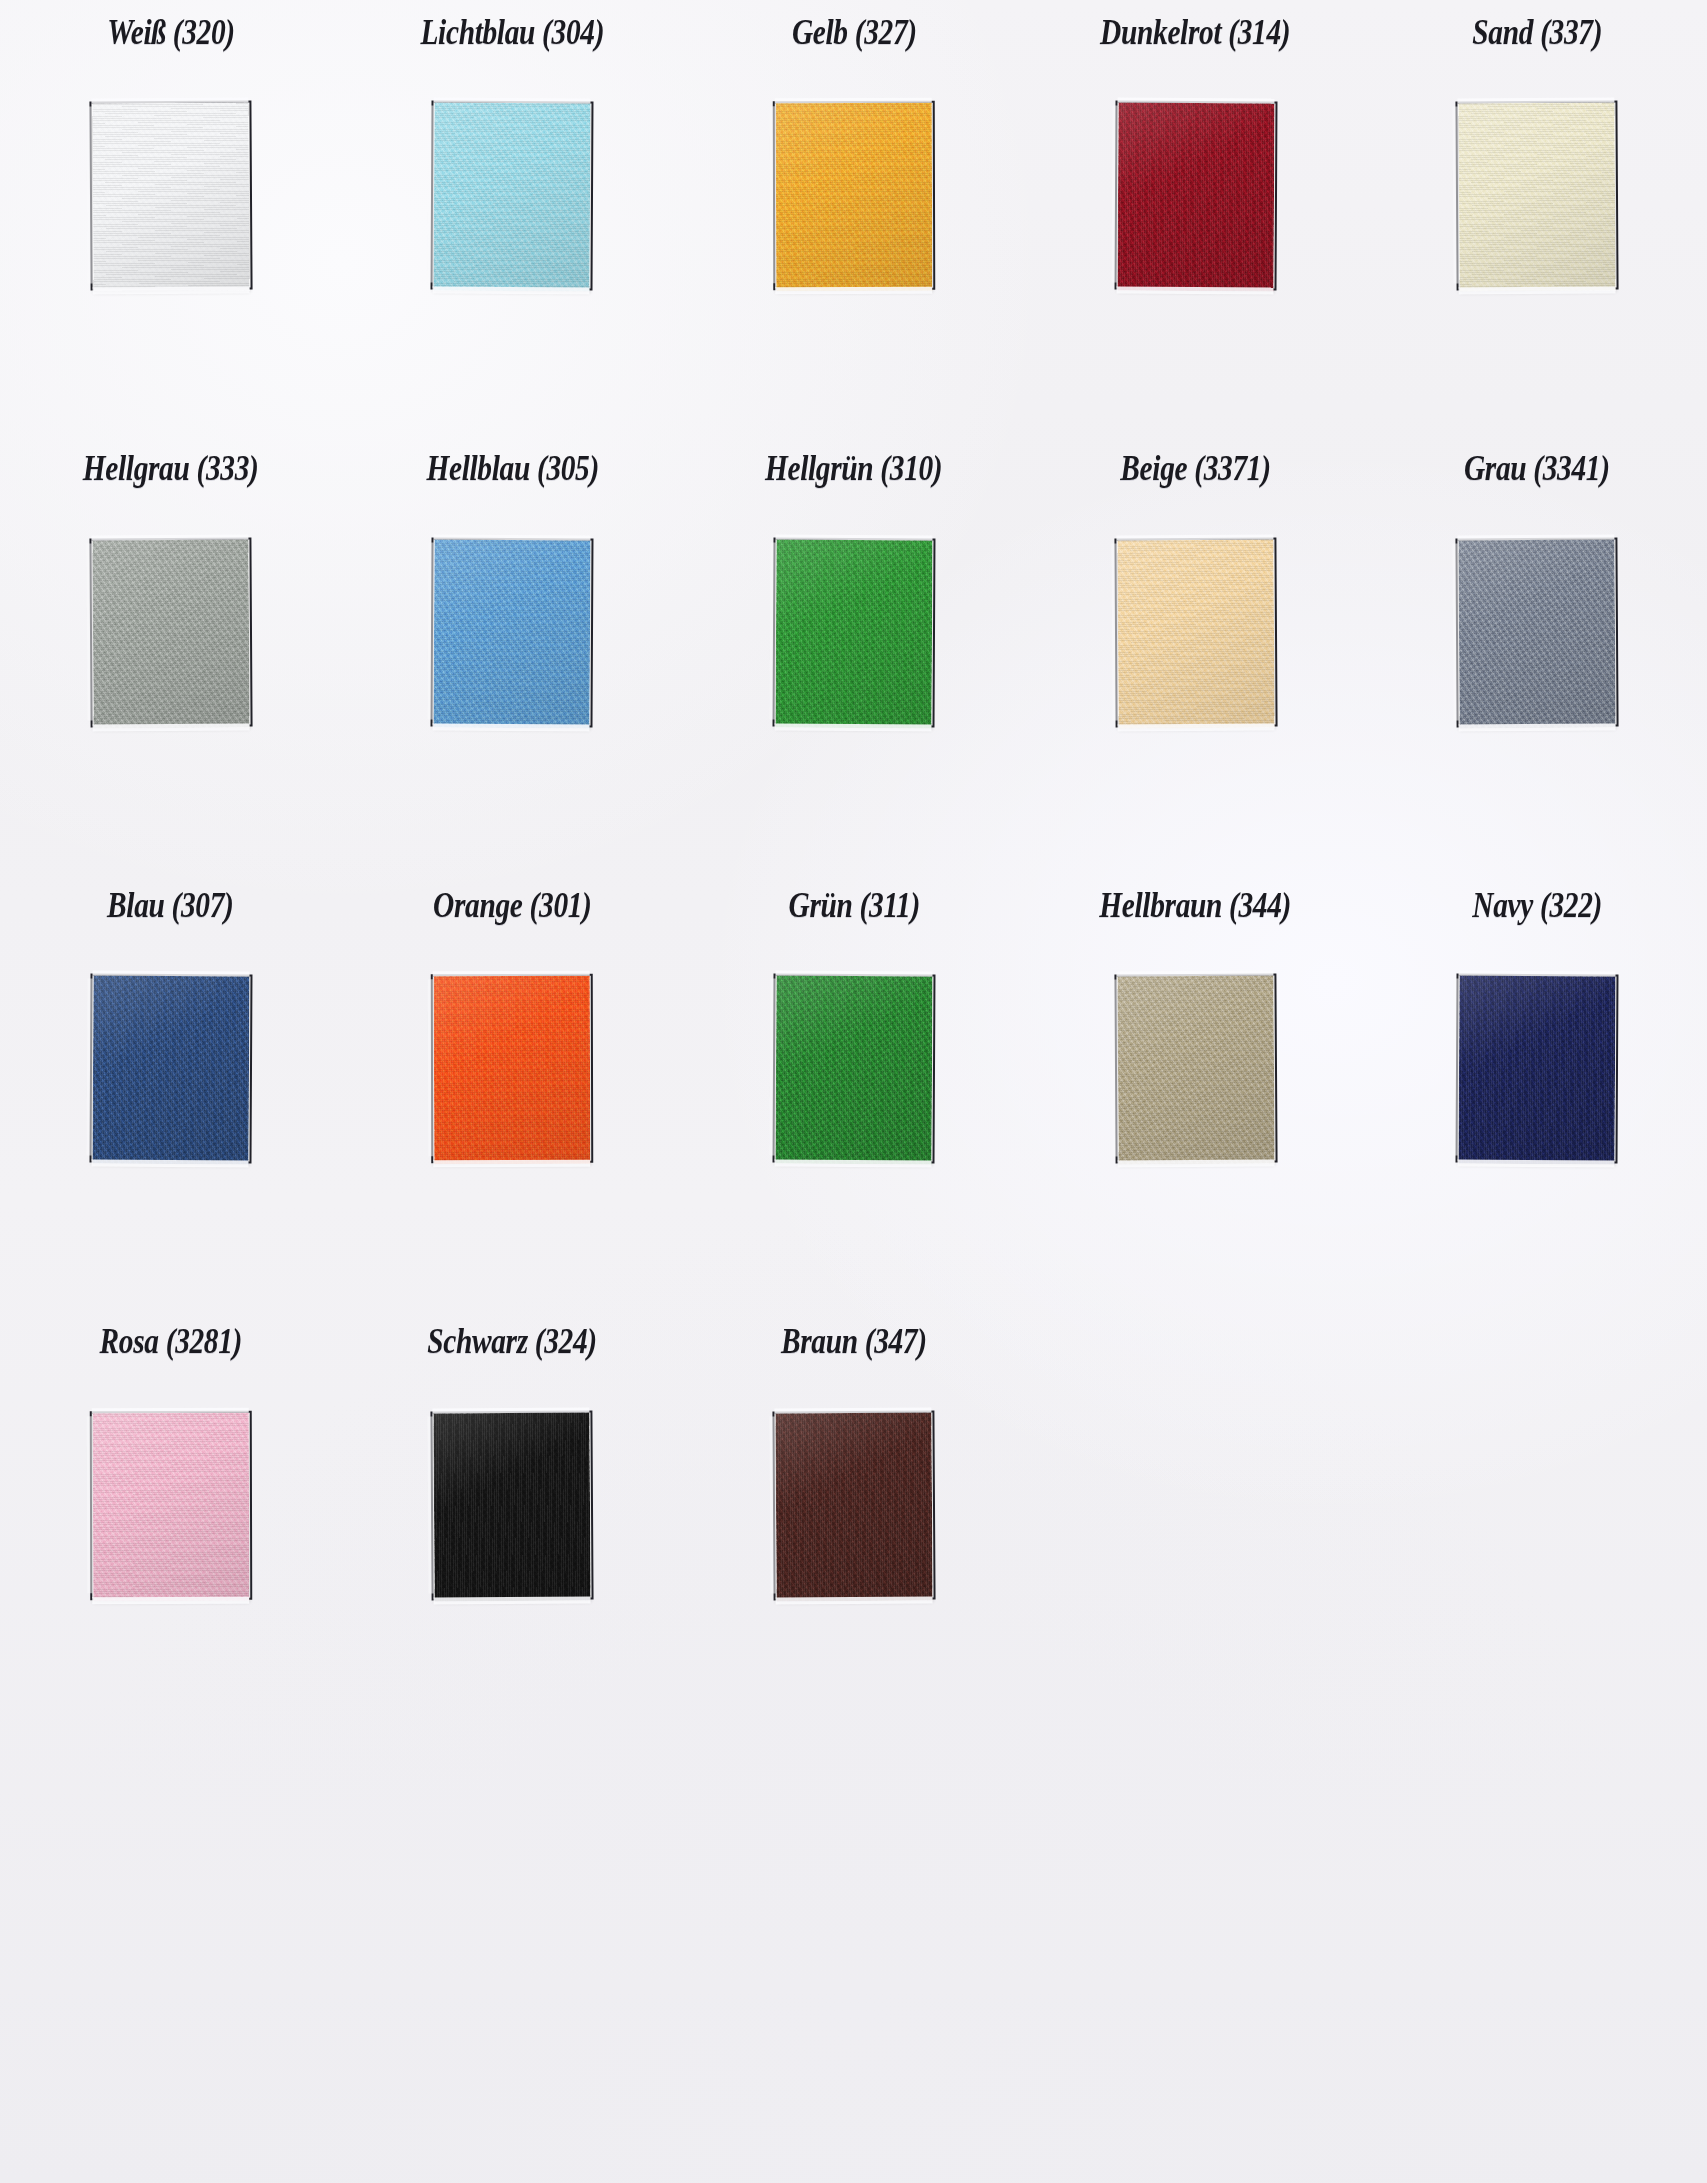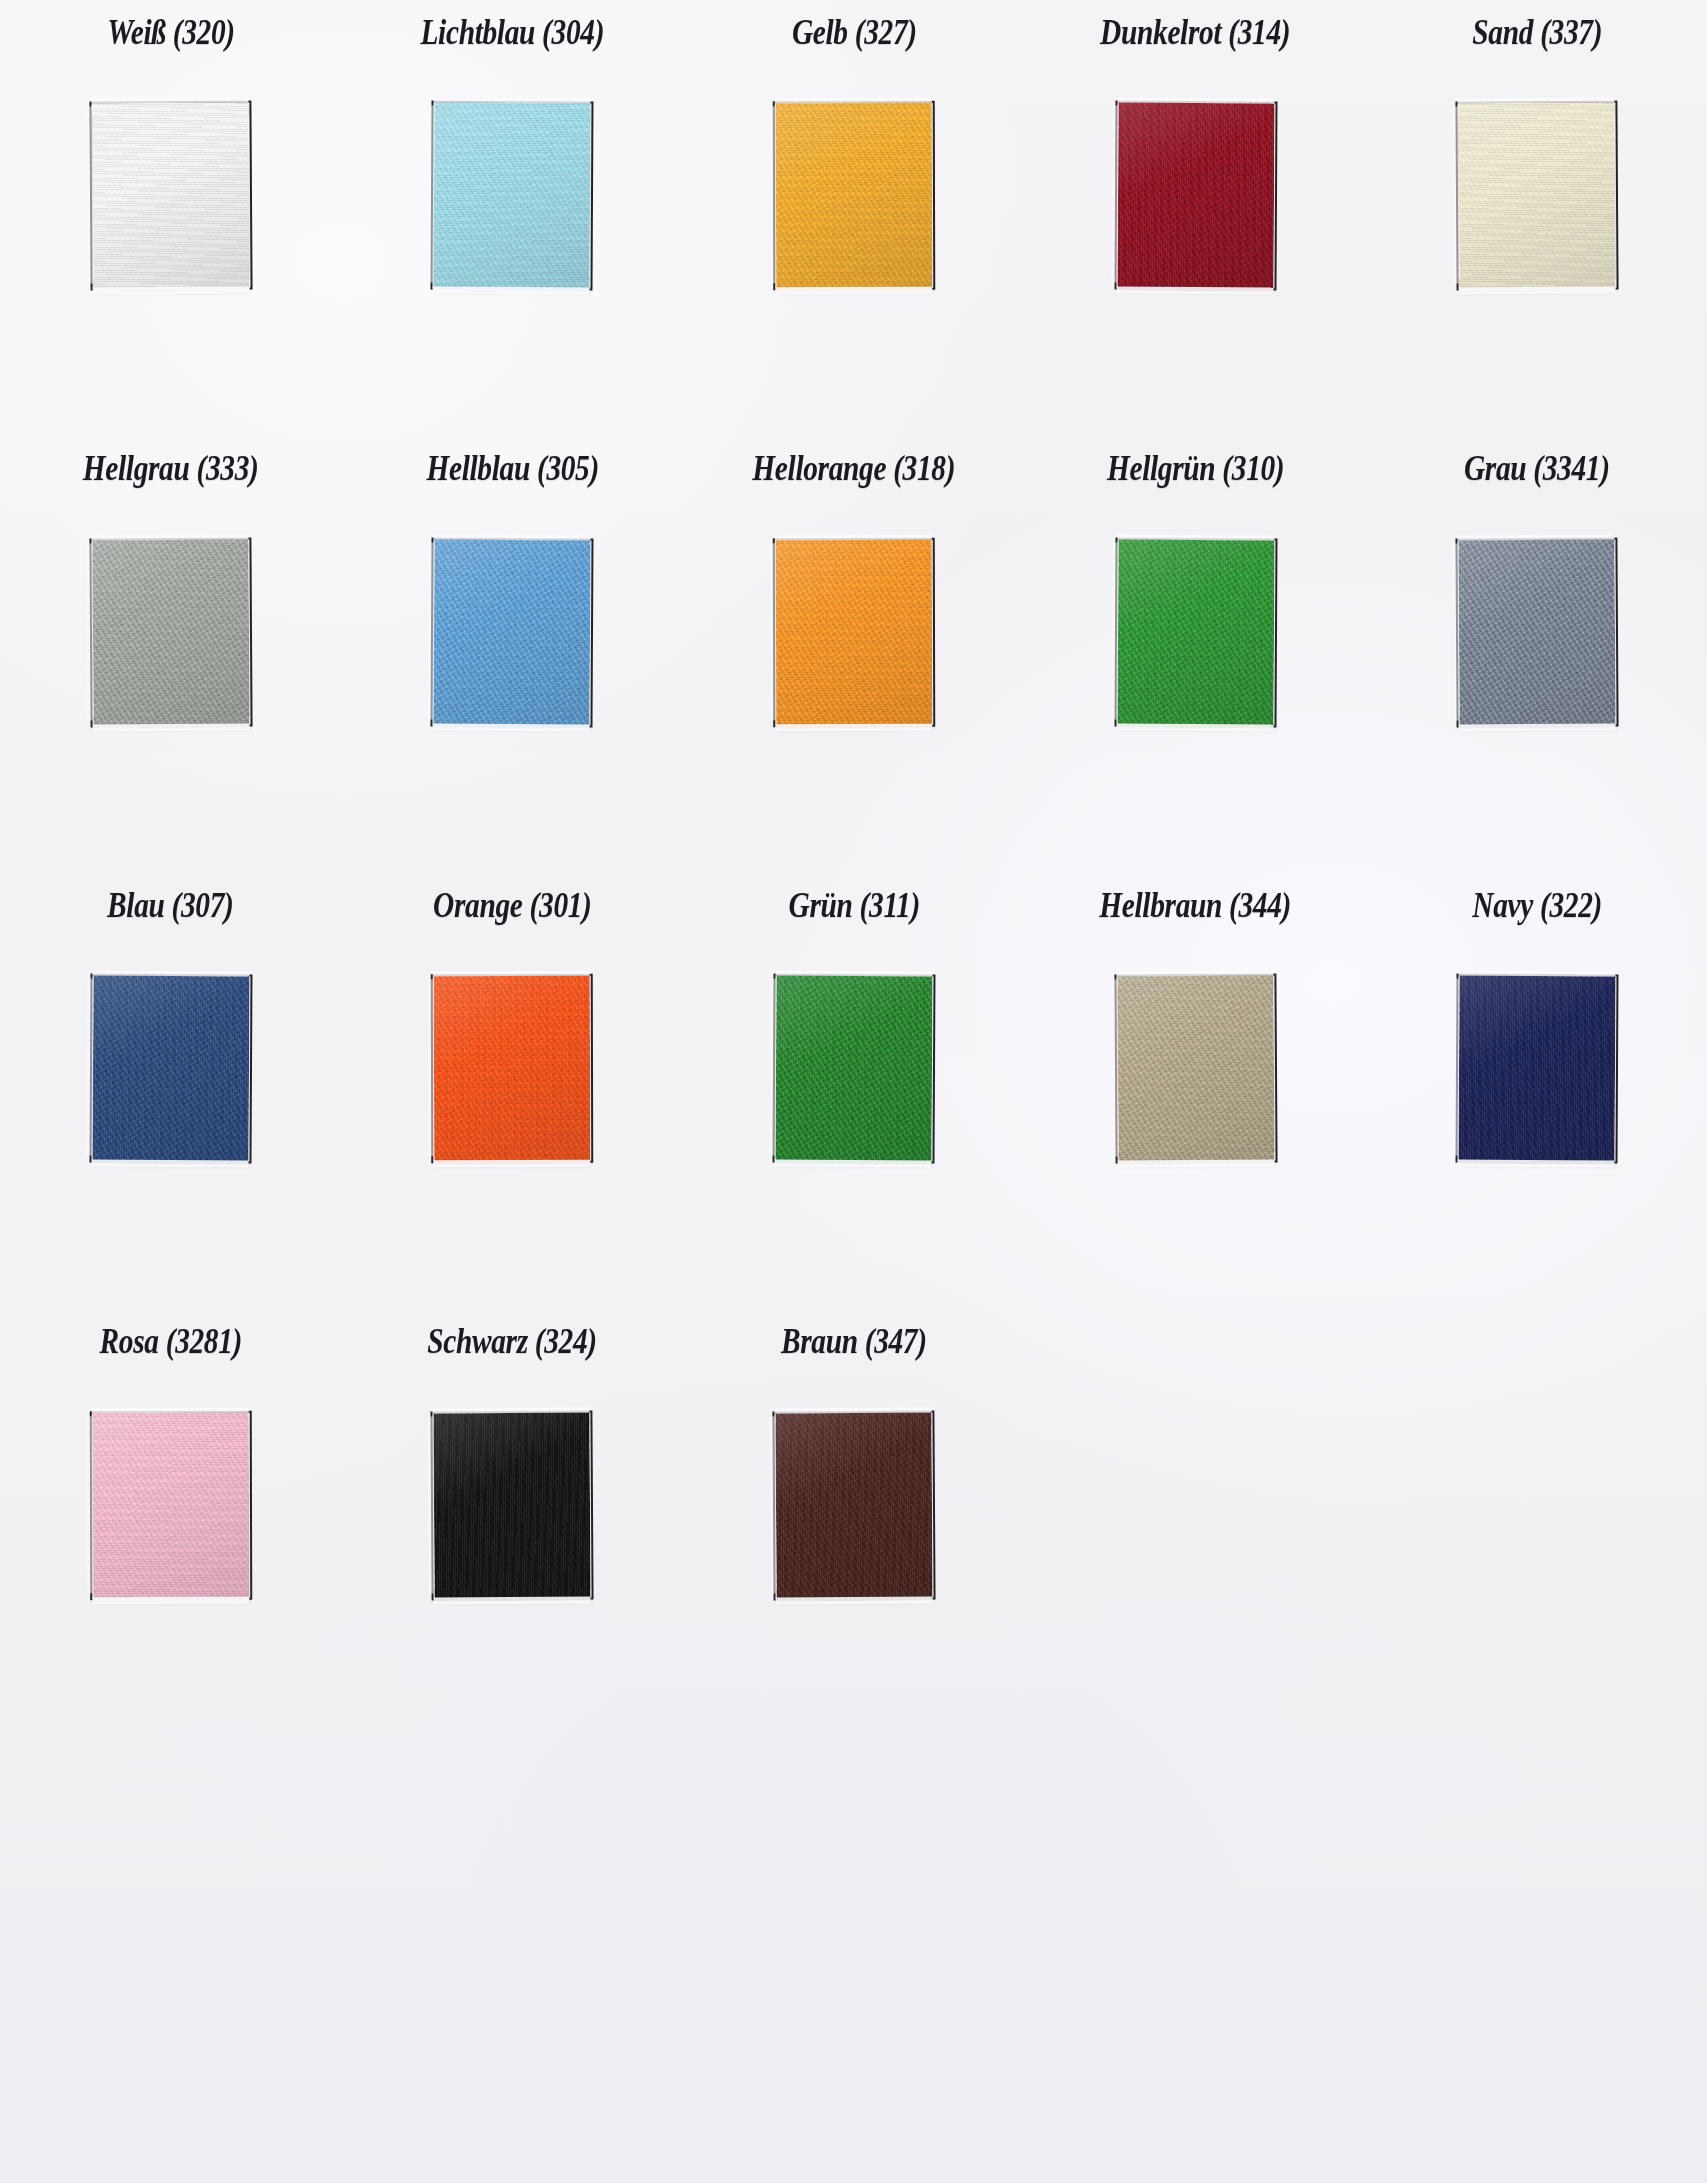--- a/index.html
+++ b/index.html
@@ -242,43 +242,43 @@
           <div class="base" style="background: rgb(95, 159, 212);"></div>
           <div class="weaveA"></div>
           <div class="weaveB"></div>
           <div class="weaveC"></div>
           <div class="sheen"></div>
         </div>
         <div class="edge-bottom"></div>
       </div>
     </div>
     <div class="cell">
-      <div class="label">Hellorange (318)</div>
-      <div class="swatch-wrap tilt3">
-        <div class="frame"></div>
-        <div class="edge-top"></div>
-        <div class="edge-left"></div>
-        <div class="chip">
-          <div class="base" style="background: rgb(245, 148, 38);"></div>
-          <div class="weaveA"></div>
-          <div class="weaveB"></div>
-          <div class="weaveC"></div>
-          <div class="sheen"></div>
-        </div>
-        <div class="edge-bottom"></div>
-      </div>
-    </div>
-    <div class="cell">
       <div class="label">Hellgrün (310)</div>
       <div class="swatch-wrap tilt2">
         <div class="frame"></div>
         <div class="edge-top"></div>
         <div class="edge-left"></div>
         <div class="chip">
           <div class="base" style="background: rgb(46, 148, 52);"></div>
+          <div class="weaveA"></div>
+          <div class="weaveB"></div>
+          <div class="weaveC"></div>
+          <div class="sheen"></div>
+        </div>
+        <div class="edge-bottom"></div>
+      </div>
+    </div>
+    <div class="cell">
+      <div class="label">Beige (3371)</div>
+      <div class="swatch-wrap tilt1">
+        <div class="frame"></div>
+        <div class="edge-top"></div>
+        <div class="edge-left"></div>
+        <div class="chip">
+          <div class="base" style="background: rgb(244, 215, 166);"></div>
           <div class="weaveA"></div>
           <div class="weaveB"></div>
           <div class="weaveC"></div>
           <div class="sheen"></div>
         </div>
         <div class="edge-bottom"></div>
       </div>
     </div>
     <div class="cell">
       <div class="label">Grau (3341)</div>

